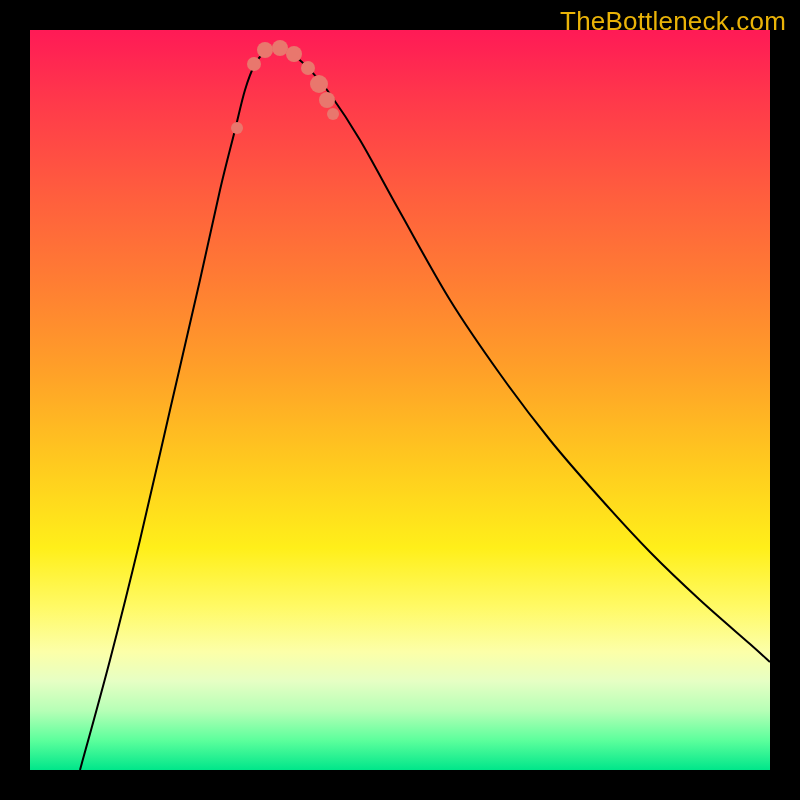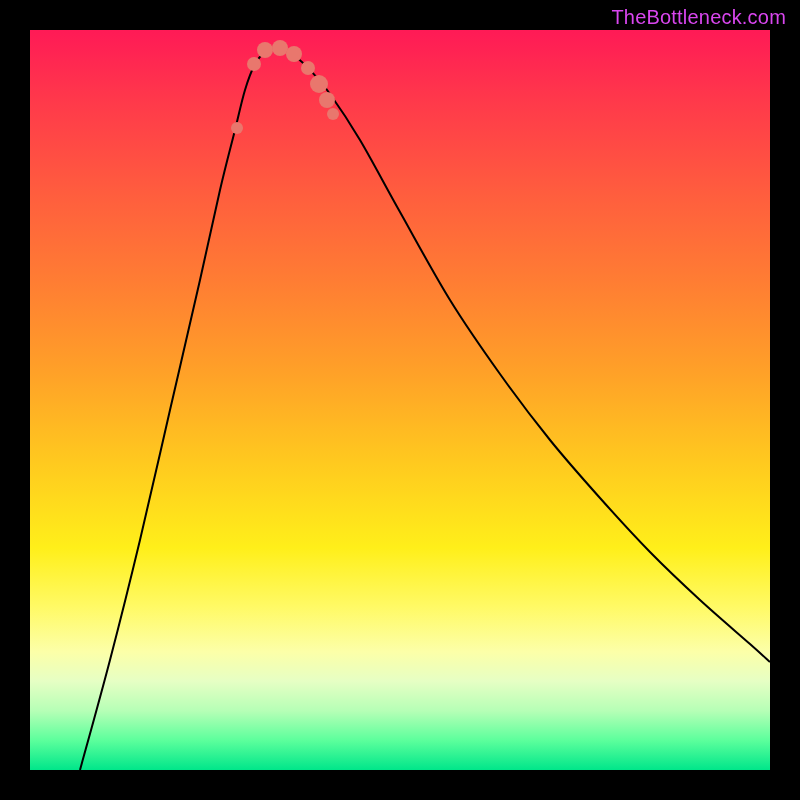--- a/index.html
+++ b/index.html
@@ -36,22 +36,22 @@
       #e6ffc4 88%,
       #b6ffb6 92%,
       #5cff9c 96%,
       #00e68a 100%
     );
   }
   .watermark {
     position: absolute;
     top: 6px;
     right: 14px;
-    color: #d946ef;
-    font-size: 20px;
+    color: #eab308;
+    font-size: 26px;
     font-weight: 500;
     letter-spacing: 0.2px;
     user-select: none;
   }
   svg.curve {
     position: absolute;
     inset: 0;
     width: 100%;
     height: 100%;
   }

